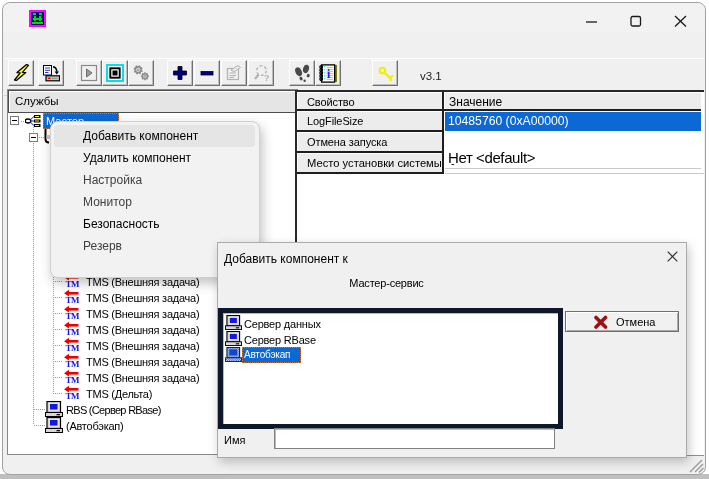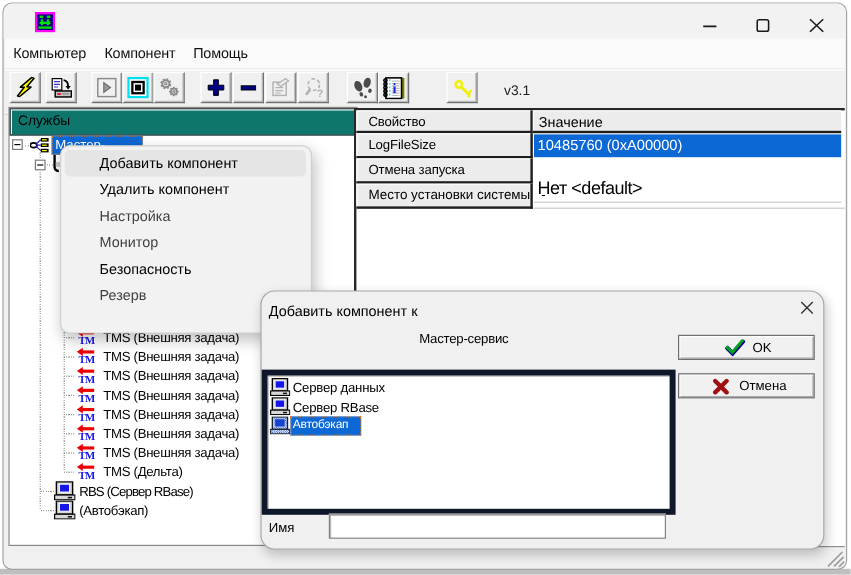--- a/index.html
+++ b/index.html
@@ -14,21 +14,21 @@
 .mitem{position:absolute;top:5px;font-size:12px;letter-spacing:-0.15px;color:#111;}
 #toolbar{left:1px;top:55px;width:700px;height:36px;background:#f0f0f0;border-top:1px solid #fff;border-bottom:1px solid #d5d5d5;}
 .tb{position:absolute;width:24px;height:24px;background:#f0f0f0;
  border-top:1px solid #fff;border-left:1px solid #fff;
  border-right:1px solid #707070;border-bottom:1px solid #707070;
  box-shadow:inset -1px -1px 0 #bdbdbd;}
 .tb svg{position:absolute;left:3px;top:3px;}
 #v31{left:417px;top:67px;font-size:11.5px;color:#222;}
 
 #treepanel{left:7px;top:89px;width:289px;height:364px;background:#fff;border:1px solid #888;}
-#treehdr{left:0px;top:0px;width:287px;height:21px;background:#0f766e;
+#treehdr{left:0px;top:0px;width:287px;height:21px;background:#e5e5e5;
  border:1px solid #4d4d4d;box-shadow:inset 1px 1px 0 #fff;}
 #treehdr span{position:absolute;left:6px;top:4px;font-size:11.5px;}
 .trow{position:absolute;height:16px;line-height:16px;font-size:11px;letter-spacing:-0.25px;white-space:nowrap;}
 .node{position:absolute;width:7px;height:7px;background:#fff;border:1px solid #7a7a7a;}
 .node i{position:absolute;left:1px;top:3px;width:5px;height:1px;background:#000;font-style:normal;}
 .dotv{position:absolute;width:1px;background-image:repeating-linear-gradient(to bottom,#9a9a9a 0 1px,transparent 1px 2px);}
 .doth{position:absolute;height:1px;background-image:repeating-linear-gradient(to right,#9a9a9a 0 1px,transparent 1px 2px);}
 
 #gridpanel{left:295px;top:90px;width:407px;height:363px;background:#fff;border-left:2px solid #282828;border-top:2px solid #282828;border-bottom:1px solid #909090;}
 .gcell{position:absolute;background:#ececec;border-right:2px solid #1e1e1e;border-bottom:2px solid #1e1e1e;
@@ -37,21 +37,21 @@
 .gcell span.tight{letter-spacing:0px;font-size:11.2px;}
 
 #cmenu{left:50px;top:121px;width:208px;height:155px;background:#f2f2f2;
  border:1px solid #d0d0d0;border-radius:8px;box-shadow:2px 5px 12px rgba(0,0,0,0.25);}
 .ci{position:absolute;left:3px;width:201px;height:21.5px;border-radius:4px;font-size:13px;}
 .ci span{position:absolute;left:29px;top:4px;font-size:12px;}
 .ci.dis{color:#404040;}
 .ci.hl{background:#e5e5e5;}
 
 #dlg{left:217px;top:242px;width:468px;height:214px;background:#f0f0f0;
- border:1px solid #aaa;border-radius:12px;box-shadow:2px 4px 10px rgba(0,0,0,0.22);}
+ border:1px solid #aaa;border-radius:0;box-shadow:2px 4px 10px rgba(0,0,0,0.22);}
 #dlgtitle{position:absolute;left:6px;top:9px;font-size:12px;}
 #dlgx{position:absolute;left:449px;top:8px;}
 #lbl-ms{position:absolute;left:0px;top:34px;width:337px;text-align:center;font-size:11px;letter-spacing:-0.2px;}
 #listbox{position:absolute;left:0px;top:65px;width:335px;height:111px;background:#fff;
  border:5px solid #0f172a;box-shadow:inset 1px 1px 0 #b9b9b9;}
 .li{position:absolute;left:2px;height:16px;line-height:16px;font-size:11px;letter-spacing:-0.2px;white-space:nowrap;}
 #nameline{position:absolute;left:6px;top:191px;font-size:11px;}
 #nameinput{position:absolute;left:56px;top:185px;width:279px;height:19px;background:#fff;
  border:1px solid #828282;box-shadow:inset 1px 1px 0 #b9b9b9;}
 .btn{position:absolute;left:347px;width:112px;height:19px;background:#f1f1f1;
@@ -75,25 +75,20 @@
       <rect x="3" y="12" width="11" height="2"></rect>
     </g>
   </svg>
   <svg class="abs" style="left:582px;top:10px" width="110" height="16" viewBox="0 0 110 16">
     <line x1="1" y1="9" x2="12" y2="9" stroke="#1a1a1a" stroke-width="1.3"></line>
     <rect x="46" y="3.5" width="9.5" height="9.5" fill="none" stroke="#1a1a1a" stroke-width="1.3" rx="1.5"></rect>
     <line x1="90" y1="3" x2="101" y2="13.5" stroke="#1a1a1a" stroke-width="1.3"></line>
     <line x1="101" y1="3" x2="90" y2="13.5" stroke="#1a1a1a" stroke-width="1.3"></line>
   </svg>
 
-  <div id="menubar" class="abs">
-    <span class="mitem" style="left:7px">Компьютер</span>
-    <span class="mitem" style="left:83px">Компонент</span>
-    <span class="mitem" style="left:157px">Помощь</span>
-  </div>
 
   <div id="toolbar" class="abs"></div>
   <div id="v31" class="abs">v3.1</div>
 </div>
 
 <div class="tb" style="left:8px;top:60px">
     <svg width="18" height="18" viewBox="0 0 18 18">
   <polygon points="14.5,0.5 5,8.6 8.2,8.8 2.6,16 4.4,16.4 13.8,8.6 10.4,8.3 16.4,1.3" fill="#ffff00" stroke="#000" stroke-width="1.3" stroke-linejoin="round"></polygon>
 </svg>
   </div>
@@ -413,27 +408,20 @@
       <rect x="2" y="0.5" width="13.5" height="11" fill="url(#dith)" stroke="#123" stroke-width="1.2"></rect>
       <rect x="4.5" y="2.5" width="8.5" height="6.5" fill="#1544cc"></rect>
       <rect x="0.5" y="11.5" width="17" height="4" fill="url(#dith)" stroke="#123" stroke-width="1"></rect>
     </svg>
     <div class="li" style="left:21px;top:3px">Сервер данных</div>
     <div class="li" style="left:21px;top:19px">Сервер RBase</div>
     <div class="abs" style="left:19px;top:34px;width:56px;height:14px;background:#0c68d4;border:1px dotted #cc7a33;color:#fff;font-size:10px;letter-spacing:-0.2px;line-height:14px;padding-left:1px">Автобэкап</div>
   </div>
   <div id="nameline">Имя</div>
   <div id="nameinput"></div>
-  <div class="btn" style="top:36px">
-    <svg class="abs" style="left:38px;top:3px" width="17" height="14" viewBox="0 0 17 14">
-      <path d="M2.5 7.5 L6.5 11.5 L15 1.8" fill="none" stroke="#000090" stroke-width="3.6" stroke-linecap="square"></path>
-      <path d="M2 6.7 L6.2 10.6 L14.4 1.1" fill="none" stroke="#00a51e" stroke-width="2.4" stroke-linecap="square"></path>
-    </svg>
-    <span style="position:absolute;left:61px;top:4px">OK</span>
-  </div>
   <div class="btn" style="top:68px">
     <svg class="abs" style="left:28px;top:3px" width="14" height="14" viewBox="0 0 14 14">
       <g stroke="#a01010" stroke-width="3.6" stroke-linecap="round">
         <line x1="2" y1="2.5" x2="11.5" y2="12"></line>
           <line x1="11.5" y1="2.5" x2="2" y2="12"></line>
       </g>
     </svg>
     <span style="position:absolute;left:50px;top:4px">Отмена</span>
   </div>
   <svg class="abs" style="left:50px;top:60px;width:0;height:0"></svg>

